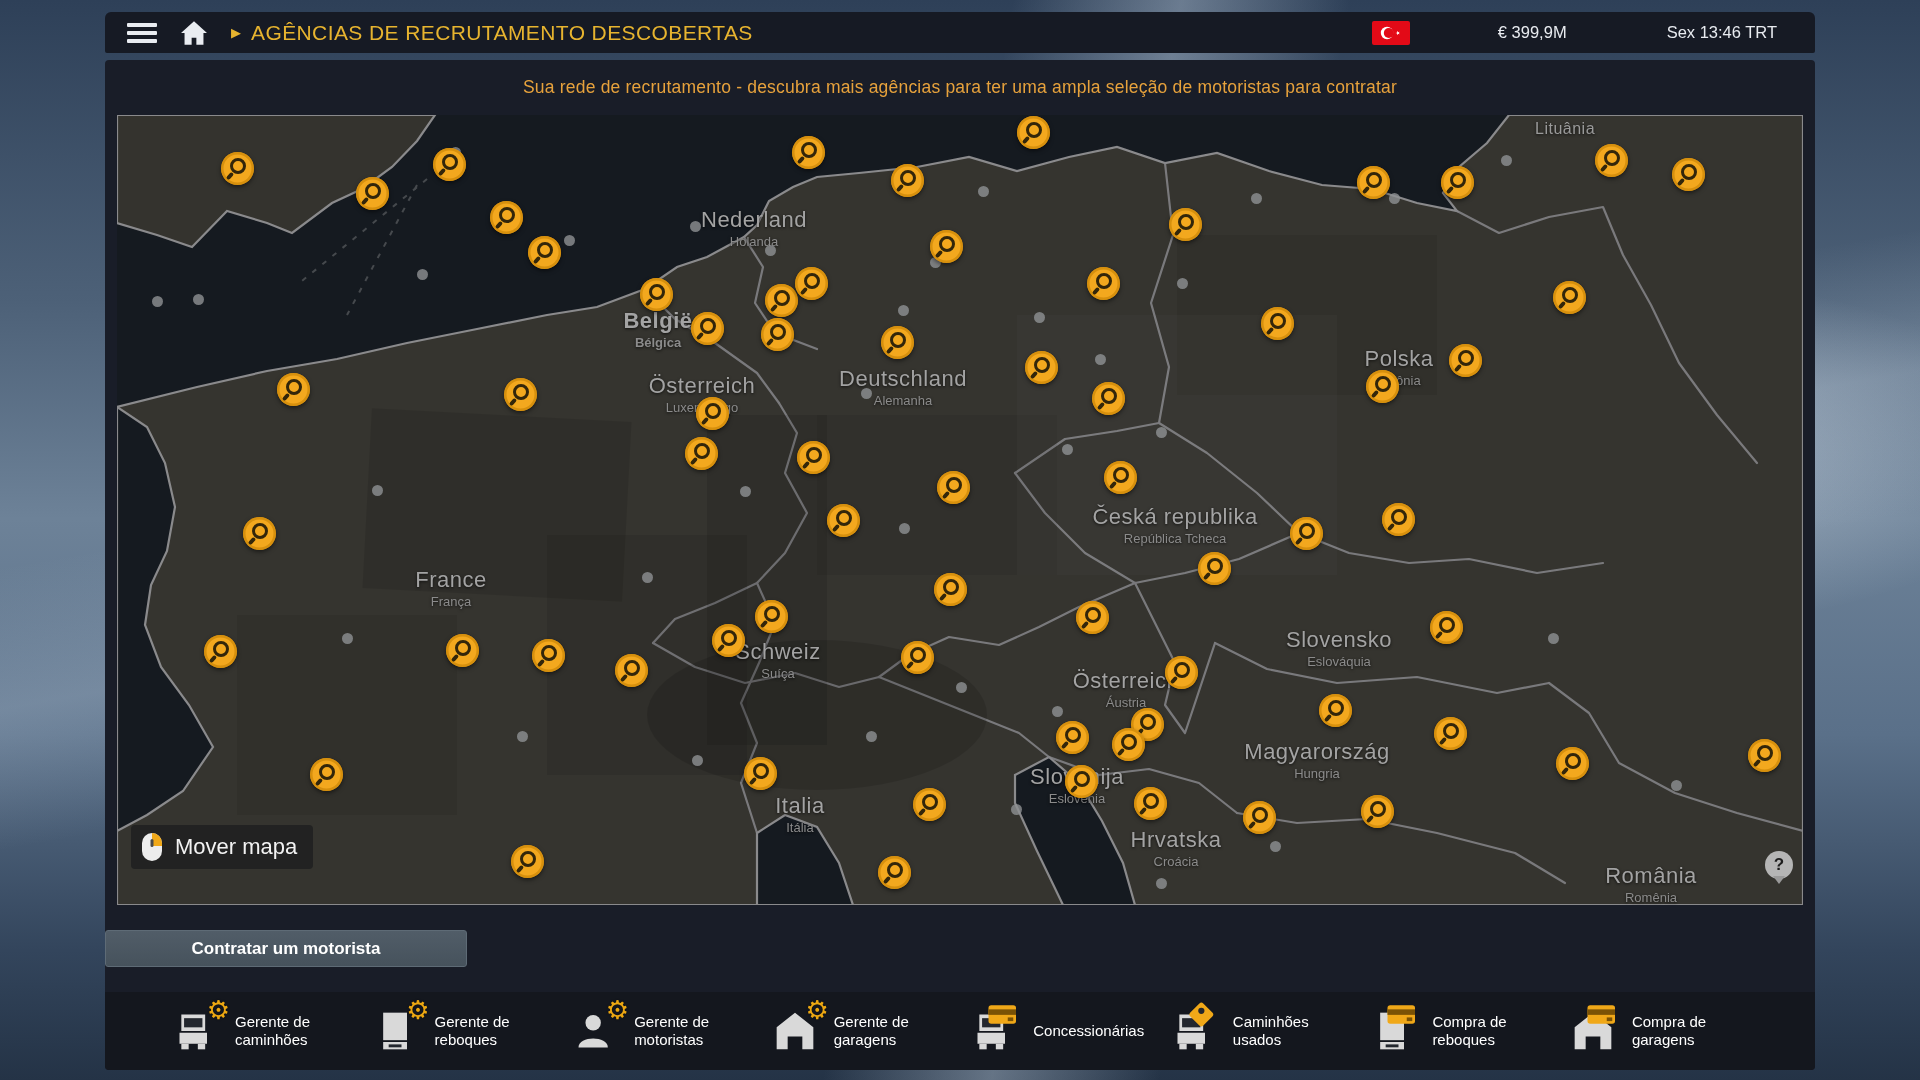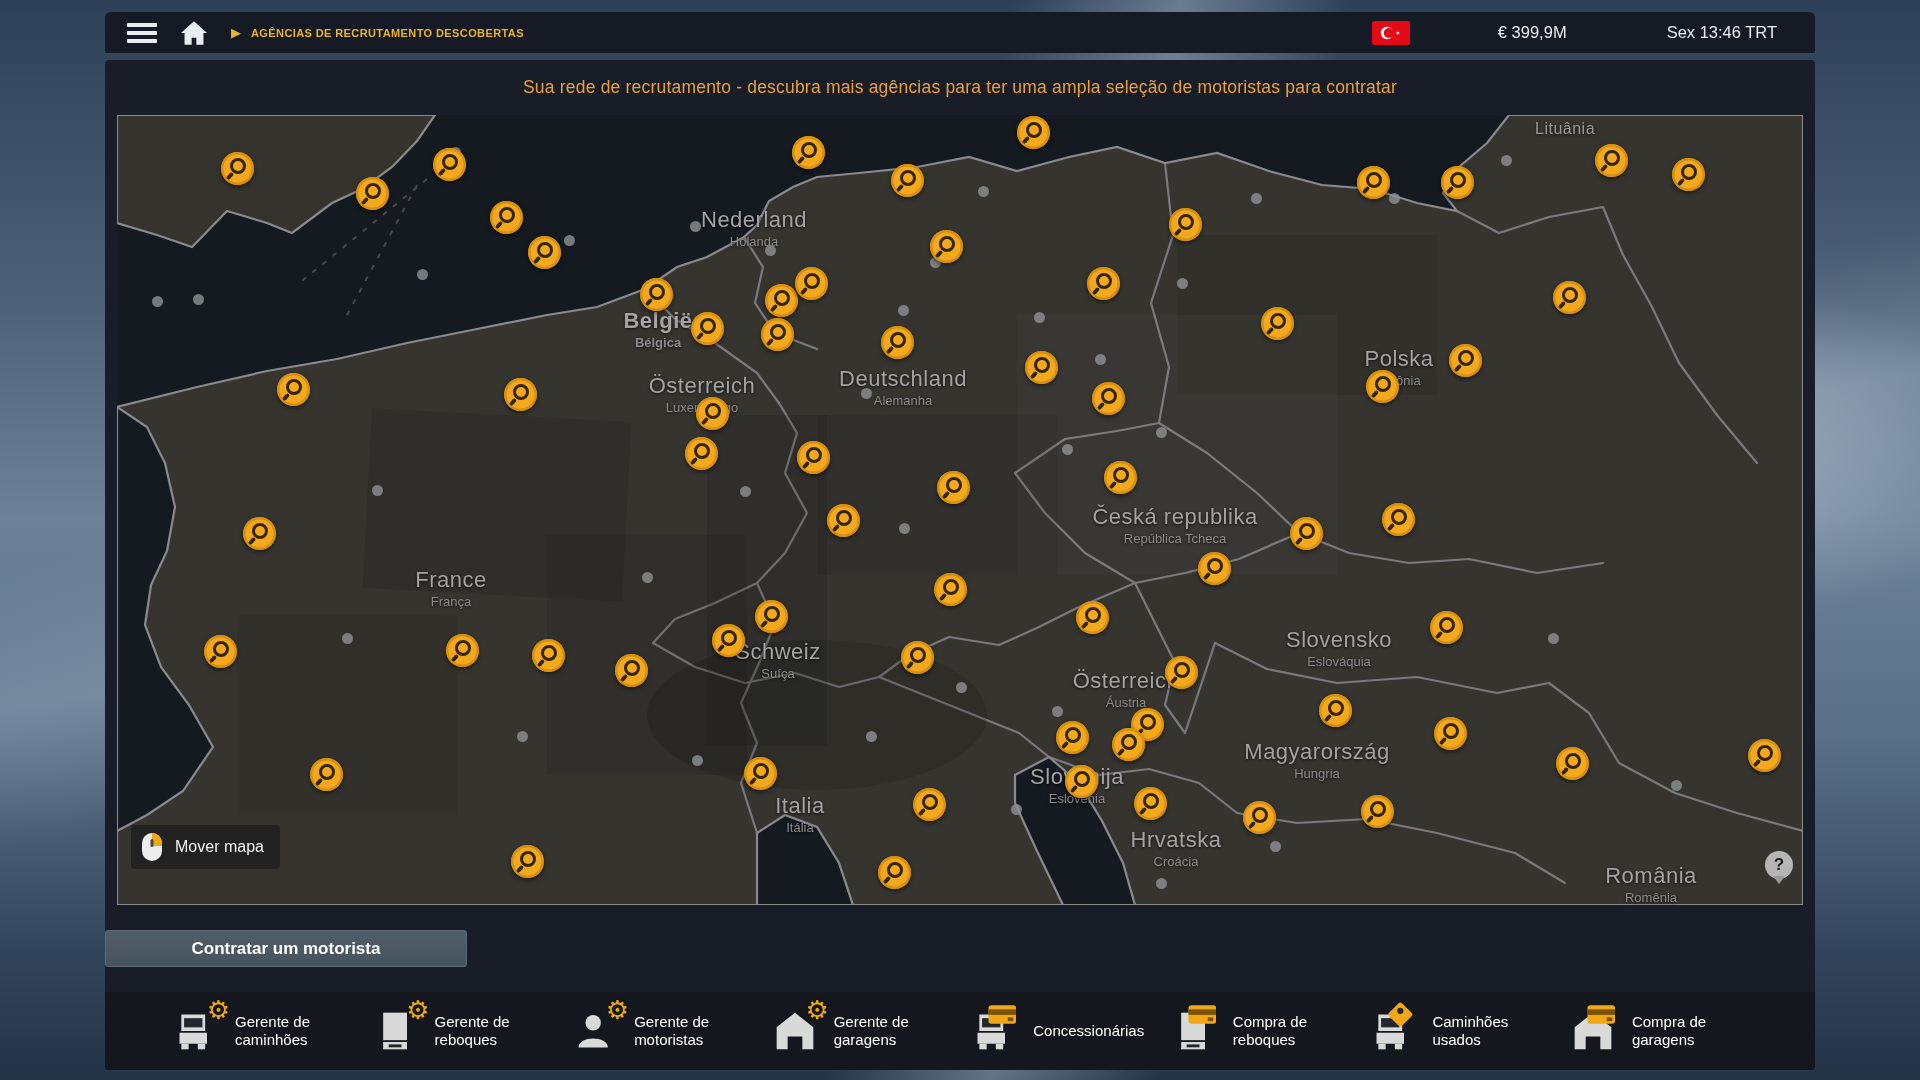--- a/index.html
+++ b/index.html
@@ -12,21 +12,21 @@
       linear-gradient(to bottom, #2e4058 0%, #4d6178 28%, #6d8298 48%, #5a7089 68%, #33455c 88%, #243346 100%);
   }
   .stage{ position:absolute; left:105px; top:12px; width:1710px; }
 
   
   .topbar{ height:41px; background:#161a24; border-radius:6px 6px 2px 2px; display:flex; align-items:center; padding:0 20px 0 22px; }
   .burger{ width:30px; height:20px; display:flex; flex-direction:column; justify-content:space-between; cursor:pointer; }
   .burger i{ display:block; height:4px; background:#e9ecf1; border-radius:1px; }
   .homebtn{ margin-left:22px; display:flex; align-items:center; cursor:pointer; }
   .crumb-arrow{ color:#e7b42f; font-size:13px; margin:0 10px 0 22px; }
-  .crumb{ color:#e7b42f; font-weight:bold; font-size:11px; letter-spacing:.4px; }
+  .crumb{ color:#e7b42f; font-weight:normal; font-size:21px; letter-spacing:.4px; }
   .flag{ margin-left:auto; width:38px; height:24px; border-radius:2px; overflow:hidden; }
   .money{ color:#e8ebf0; font-size:16.5px; margin-left:88px; }
   .clock{ color:#e8ebf0; font-size:16.5px; margin-left:100px; margin-right:18px; }
 
   
   .panel{ margin-top:7px; height:1010px; background:#191d28; border-radius:4px; position:relative; }
   .subtitle{ height:55px; line-height:55px; text-align:center; color:#e7a23c; font-size:17.5px; letter-spacing:.2px; }
 
   
   .mapwrap{ position:absolute; left:12px; top:55px; width:1686px; height:790px; background:#151a20; overflow:hidden; box-shadow:inset 0 0 60px rgba(0,0,0,.45); }
@@ -34,21 +34,21 @@
   .clabel{ position:absolute; transform:translateX(-50%); text-align:center; white-space:nowrap; text-shadow:0 1px 3px rgba(0,0,0,.7); pointer-events:none; }
   .clabel .n{ display:block; color:#a3a3a3; font-size:22px; letter-spacing:.5px; }
   .clabel .s{ display:block; color:#8b8b8b; font-size:13px; margin-top:1px; }
   .clabel.minor .n{ font-size:16px; color:#9a9a9a; }
   .dot{ position:absolute; width:11px; height:11px; margin:-5.5px 0 0 -5.5px; border-radius:50%; background:#8f9194; opacity:.8; }
   .mk{ position:absolute; width:33px; height:33px; margin:-16.5px 0 0 -16.5px; border-radius:50%;
        background:#f3a81e; box-shadow:inset 0 0 0 2.5px rgba(200,130,5,.65), 0 2px 4px rgba(0,0,0,.5); cursor:pointer; }
   .mk::before{ content:""; position:absolute; left:9px; top:6px; width:10px; height:10px; border:3.4px solid #33260a; border-radius:50%; }
   .mk::after{ content:""; position:absolute; left:7.5px; top:20px; width:4px; height:8px; background:#33260a; border-radius:2px; transform:rotate(42deg); }
   .maphint{ position:absolute; left:14px; top:710px; display:flex; align-items:center; gap:12px; background:rgba(18,20,24,.55); border-radius:4px; padding:7px 16px 7px 10px; }
-  .maphint span{ color:#f2f2f2; font-size:16px;text-align:right; }
+  .maphint span{ color:#f2f2f2; font-size:22px;text-align:right; }
   .helpbtn{ position:absolute; left:1648px; top:736px; width:28px; height:28px; border-radius:50%; background:#b5b5b5; color:#1d1d1d; font-weight:bold; font-size:17px; text-align:center; line-height:28px; cursor:pointer; }
   .helpbtn::after{ content:""; position:absolute; left:8px; top:25px; border:6px solid transparent; border-top:8px solid #9a9a9a; }
 
   
   .btnstrip{ position:absolute; top:845px; left:0; width:100%; height:87px; display:flex; align-items:center; justify-content:flex-start; }
   .hirebtn{ width:362px; height:37px; background:linear-gradient(to bottom,#515d68,#46525c); border:1px solid #5e6b76; border-radius:3px; color:#fff; font-weight:bold; font-size:17px; font-family:inherit; cursor:pointer; }
 
   
   .navbar{ position:absolute; top:932px; left:0; width:100%; height:78px; background:#14171e; border-radius:0 0 4px 4px; display:flex; justify-content:space-between; align-items:stretch; padding:0 58px; }
   .nav-item{ display:flex; align-items:center; gap:11px; padding:0 11px; cursor:pointer; }
@@ -380,54 +380,54 @@
                 <rect x="0" y="4.2" width="15" height="3" fill="#7a5205"></rect>
                 <rect x="10.5" y="8.6" width="3" height="2" fill="#7a5205"></rect>
               </g>
             </svg>
           </div>
           <div class="nav-label">Concessionárias</div>
         </div>
         <div class="nav-item">
           <div class="nav-ico">
             <svg width="44" height="44" viewBox="0 0 24 24">
+              <path fill="#d9d9d9" d="M4 3h13v9H4zM3 13h15v6H3z"></path>
+              <rect x="5.5" y="5" width="10" height="5" fill="#23272e"></rect>
+              <rect x="4" y="19" width="4" height="3" fill="#d9d9d9"></rect>
+              <rect x="13" y="19" width="4" height="3" fill="#d9d9d9"></rect>
+            </svg>
+            <svg width="44" height="44" viewBox="0 0 24 24" style="overflow:visible">
+              <g transform="translate(10,-3)">
+                <rect x="1" y="1" width="10" height="10" rx="1.5" transform="rotate(45 6 6)" fill="#f0a818"></rect>
+                <circle cx="6" cy="4" r="1.7" fill="#23272e"></circle>
+              </g>
+            </svg>
+          </div>
+          <div class="nav-label">Caminhões usados</div>
+        </div>
+        <div class="nav-item">
+          <div class="nav-ico">
+            <svg width="44" height="44" viewBox="0 0 24 24">
               <rect x="5" y="2" width="13" height="15" fill="#d9d9d9"></rect>
               <rect x="5" y="18" width="13" height="4" fill="#d9d9d9"></rect>
               <rect x="8" y="19.3" width="7" height="1.6" fill="#23272e"></rect>
             </svg>
             <svg width="44" height="44" viewBox="0 0 24 24" style="overflow:visible">
               <g transform="translate(9,-4)">
                 <rect x="0" y="2" width="15" height="10" rx="1.5" fill="#f0a818"></rect>
                 <rect x="0" y="4.2" width="15" height="3" fill="#7a5205"></rect>
                 <rect x="10.5" y="8.6" width="3" height="2" fill="#7a5205"></rect>
               </g>
             </svg>
           </div>
           <div class="nav-label">Compra de reboques</div>
         </div>
         <div class="nav-item">
           <div class="nav-ico">
             <svg width="44" height="44" viewBox="0 0 24 24">
-              <path fill="#d9d9d9" d="M4 3h13v9H4zM3 13h15v6H3z"></path>
-              <rect x="5.5" y="5" width="10" height="5" fill="#23272e"></rect>
-              <rect x="4" y="19" width="4" height="3" fill="#d9d9d9"></rect>
-              <rect x="13" y="19" width="4" height="3" fill="#d9d9d9"></rect>
-            </svg>
-            <svg width="44" height="44" viewBox="0 0 24 24" style="overflow:visible">
-              <g transform="translate(10,-3)">
-                <rect x="1" y="1" width="10" height="10" rx="1.5" transform="rotate(45 6 6)" fill="#f0a818"></rect>
-                <circle cx="6" cy="4" r="1.7" fill="#23272e"></circle>
-              </g>
-            </svg>
-          </div>
-          <div class="nav-label">Caminhões usados</div>
-        </div>
-        <div class="nav-item">
-          <div class="nav-ico">
-            <svg width="44" height="44" viewBox="0 0 24 24">
               <path fill="#d9d9d9" d="M2 22V10l10-8 10 8v12h-6v-7H8v7z"></path>
             </svg>
             <svg width="44" height="44" viewBox="0 0 24 24" style="overflow:visible">
               <g transform="translate(9,-4)">
                 <rect x="0" y="2" width="15" height="10" rx="1.5" fill="#f0a818"></rect>
                 <rect x="0" y="4.2" width="15" height="3" fill="#7a5205"></rect>
                 <rect x="10.5" y="8.6" width="3" height="2" fill="#7a5205"></rect>
               </g>
             </svg>
           </div>

